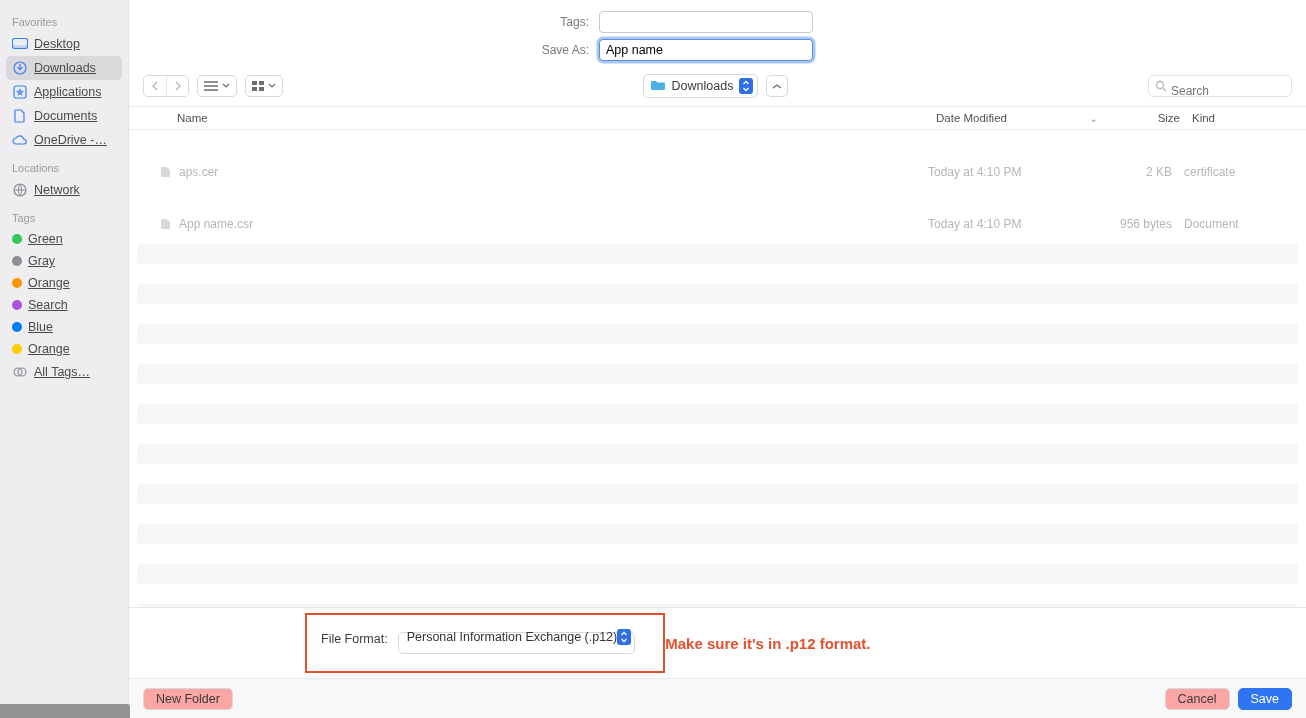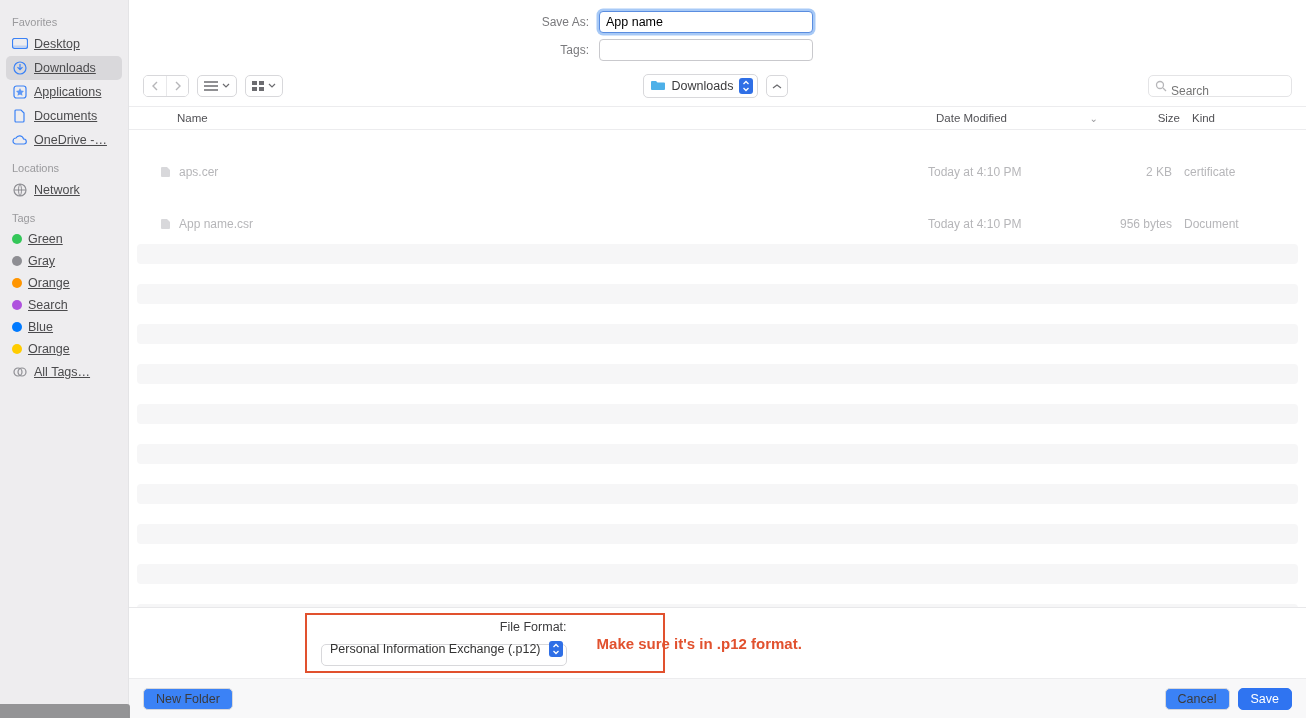--- a/index.html
+++ b/index.html
@@ -56,28 +56,28 @@
   .file-icon { width: 12px; height: 12px; display: inline-block; }
 
   .stripe { height: 20px; border-radius: 4px; }
   .stripe.alt { background: #f6f6f7; }
   .stripe-gap { height: 10px; }
 
   
   .bottom { border-top: 1px solid #e8e8ea; background: #fff; }
   .format-row { display: flex; align-items: center; height: 70px; position: relative; }
   .highlight-box { position: absolute; left: 176px; top: 5px; width: 360px; height: 60px; border: 2.5px solid #e1512e; pointer-events: none; }
-  .format-inner { display: flex; align-items: flex-end; gap: 10px; margin-left: 192px; flex-direction: column; }
+  .format-inner { display: flex; align-items: flex-start; gap: 10px; margin-left: 192px; }
   .format-label { font-size: 12.5px; color: #3b3b3d; }
-  .format-select { display: inline-flex; align-items: center; border: 1px solid #d8d8db; border-radius: 5px; height: 22px; padding: 0 3px 12px 8px; background: #fff; gap: 8px; font-size: 12.5px; }
+  .format-select { display: inline-flex; align-items: center; border: 1px solid #d8d8db; border-radius: 5px; height: 22px; padding: 0 3px 12px 8px; background: #fff; gap: 0; font-size: 12.5px; }
   .format-select .updn { width: 14px; height: 16px; border-radius: 3px; background: #2f6fe6; display: flex; align-items: center; justify-content: center; }
   .annotation { color: #e1512e; font-weight: 600; font-size: 15px; margin-left: 30px; }
 
   .actions-row { display: flex; align-items: center; height: 40px; padding: 0 14px; border-top: 1px solid #ececee; background: #f8f8f9; }
-  .btn { height: 22px; border: 1px solid #d8d8db; border-radius: 5px; background: #3b82f6; padding: 0 12px; font-size: 12.5px; color: #3b3b3d; display: inline-flex; align-items: center; }
+  .btn { height: 22px; border: 1px solid #d8d8db; border-radius: 5px; background: #fca5a5; padding: 0 12px; font-size: 12.5px; color: #3b3b3d; display: inline-flex; align-items: center; }
   .btn.primary { background: #2f74f1; border-color: #2f74f1; color: #fff; }
   .actions-spacer { flex: 1; }
 
   .task-shadow { position: absolute; left: 0; bottom: 0; width: 130px; height: 14px; background: #7d7d80; opacity: 0.8; border-top-right-radius: 3px; }
 
   
   svg { display: block; }
 </style>
 </head>
 <body>
@@ -180,27 +180,27 @@
           </svg>
       </span>
       <span>All Tags…</span>
     </div>
   </div>
 
   <div class="main">
 
     <div class="top-fields">
       <div class="field-row">
+        <div class="field-label">Tags:</div>
+        <input class="field-input" value="" style="">
+        <div class="after-spacer"></div>
+      </div>
+      <div class="field-row">
         <div class="field-label">Save As:</div>
         <input class="field-input focused" value="App name" style="">
-        <div class="after-spacer"></div>
-      </div>
-      <div class="field-row">
-        <div class="field-label">Tags:</div>
-        <input class="field-input" value="" style="">
         <div class="after-spacer"></div>
       </div>
     </div>
 
     <div class="toolbar">
       <div class="navseg">
         <div class="nbtn">
           <svg width="8" height="10" viewBox="0 0 8 10">
               <path d="M6 1L2 5l4 4" fill="none" stroke="currentColor" stroke-width="1.4"></path>
             </svg>

